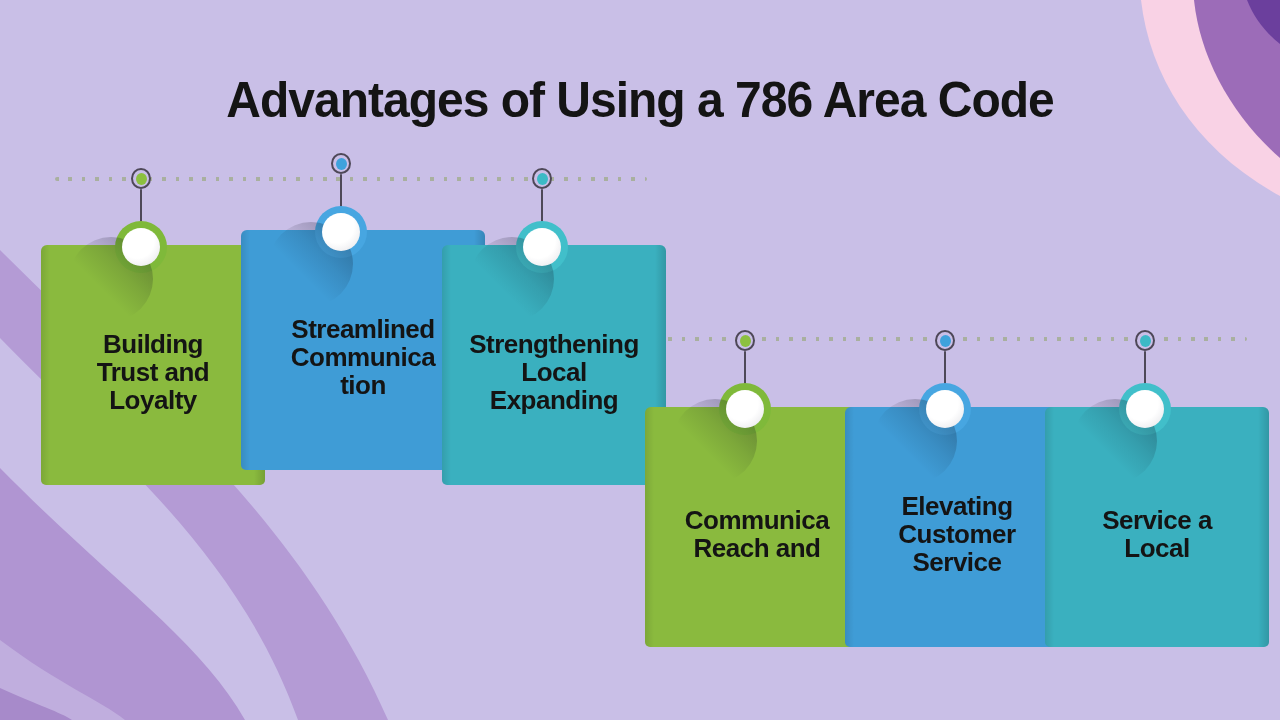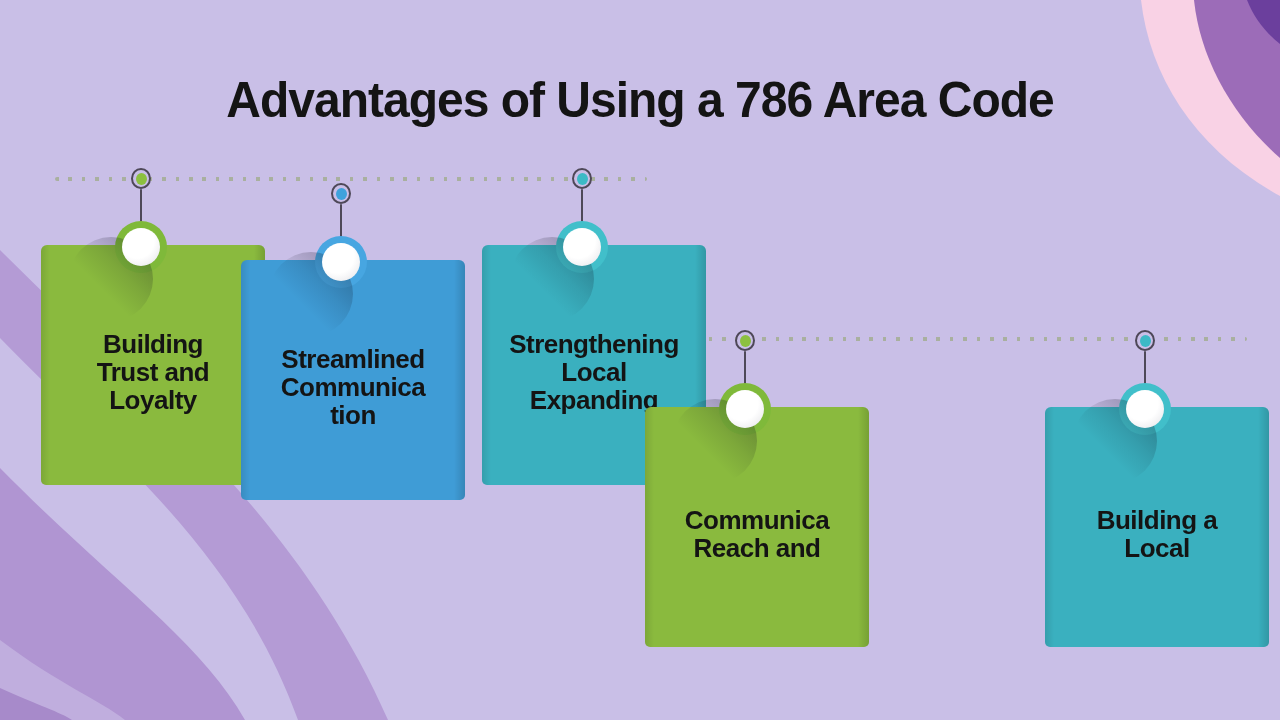--- a/index.html
+++ b/index.html
@@ -11,22 +11,22 @@
   }
   .decor{position:absolute;inset:0;width:1280px;height:720px;}
   .title{
     position:absolute;left:0;right:0;top:72px;text-align:center;
     font-size:48px;font-weight:bold;letter-spacing:-1px;color:#141414;
     transform:scaleY(1.05);
   }
   
   .card-unit{position:absolute;width:224px;height:240px;}
   .pos-0{left:41px;top:245px;}
-  .pos-1{left:241px;top:260px;}
-  .pos-2{left:442px;top:245px;margin-left:40px;}
+  .pos-1{left:241px;top:230px;padding-left:20px;}
+  .pos-2{left:442px;top:245px;}
   .pos-3{left:645px;top:407px;}
   .pos-4{left:845px;top:407px;}
   .pos-5{left:1045px;top:407px;}
   .card-body{
     position:absolute;inset:0;background:var(--card-color);
     border-radius:6px 6px 5px 5px;
   }
   .card-body::before{ 
     content:"";position:absolute;left:0;top:0;bottom:0;width:9px;
     background:linear-gradient(90deg,rgba(0,0,0,0.10),rgba(0,0,0,0));
@@ -156,29 +156,44 @@
     <div class="card-body"></div>
     <div class="pin-disc"></div>
     <div class="pin-shadow"></div>
     <div class="pin-ball"></div>
     <div class="card-text">
       <div>Communica</div>
       <div>Reach and</div>
     </div>
   </div>
 
+  <div class="card-unit pos-4" style="--card-color: #3f9cd6; --pin-color: #47a6e1; --marker-color: #3ea2dc;">
+    <div class="marker-ring">
+        <div class="marker-dot"></div>
+      </div>
+    <div class="connector"></div>
+    <div class="card-body"></div>
+    <div class="pin-disc"></div>
+    <div class="pin-shadow"></div>
+    <div class="pin-ball"></div>
+    <div class="card-text">
+      <div>Elevating</div>
+      <div>Customer</div>
+      <div>Service</div>
+    </div>
+  </div>
 
   <div class="card-unit pos-5" style="--card-color: #3ab0bf; --pin-color: #41bfca; --marker-color: #3cbac6;">
     <div class="marker-ring">
         <div class="marker-dot"></div>
       </div>
     <div class="connector"></div>
     <div class="card-body"></div>
     <div class="pin-disc"></div>
     <div class="pin-shadow"></div>
     <div class="pin-ball"></div>
     <div class="card-text">
-      <div>Building a</div>
+      <div>Service a</div>
       <div>Local</div>
     </div>
   </div>
 
 </div>
 
 </body></html>

